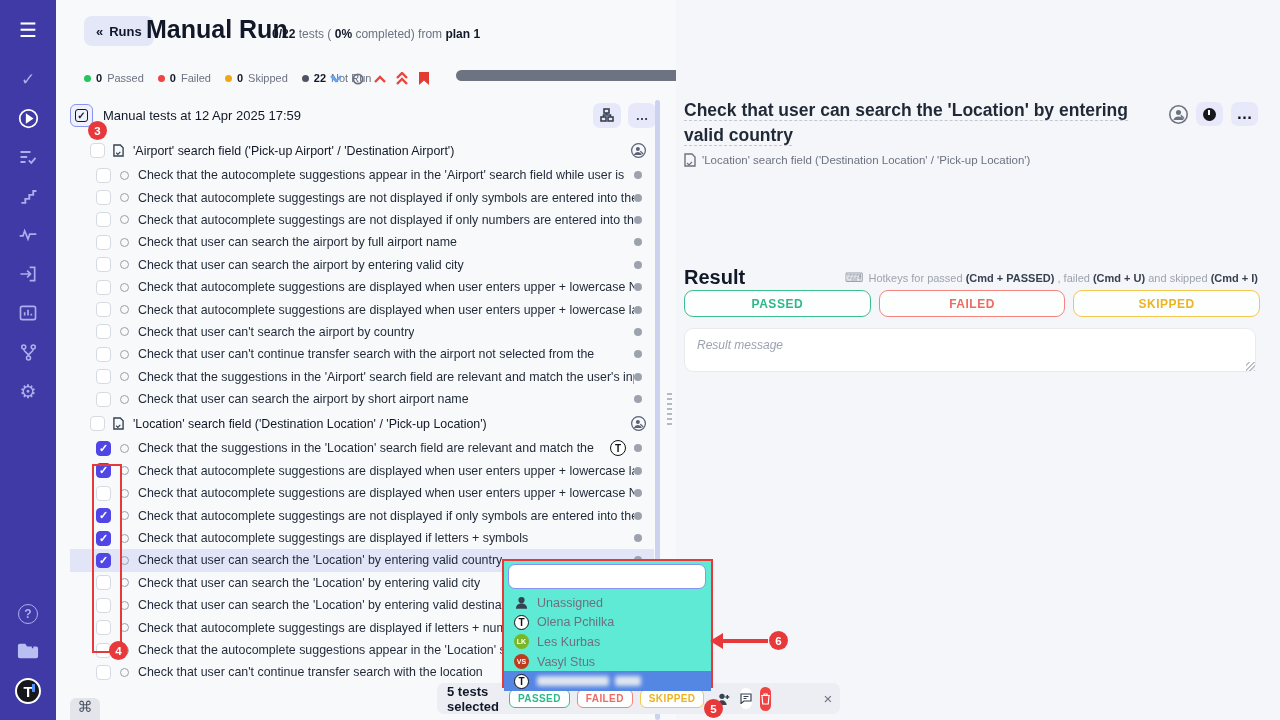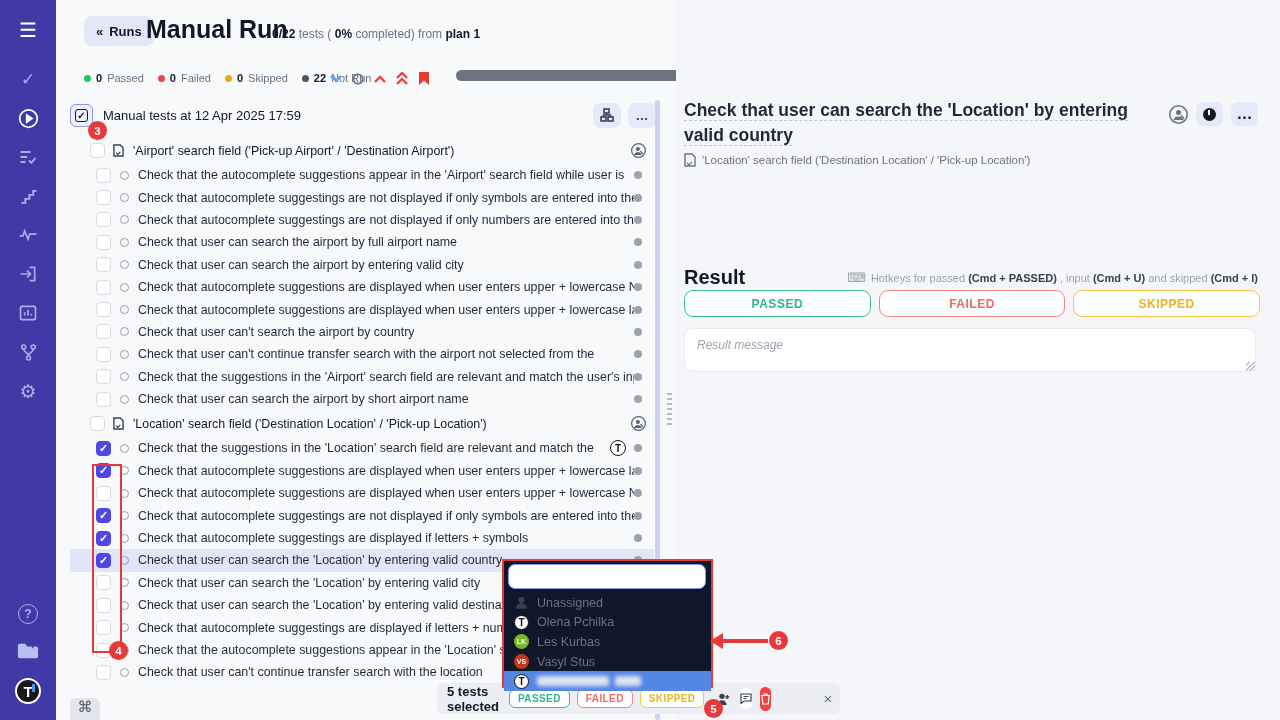--- a/index.html
+++ b/index.html
@@ -91,21 +91,21 @@
   
   .bbar { position:absolute; left:437px; top:683px; width:403px; height:31px; background:#eceef3; border-radius:7px; display:flex; align-items:center; padding:0 10px; gap:8px; }
   .bbar .sel { font-size:13px; font-weight:bold; color:#111827; margin-right:2px; }
   .mini-pill { height:19px; padding:0 8px; background:#fdfefe; border-radius:6px; border:1.4px solid; font-size:10px; font-weight:bold; display:flex; align-items:center; letter-spacing:0.4px; cursor:pointer; font-family:inherit; }
   .bbar .ico-btn { cursor:pointer; display:flex; align-items:center; justify-content:center; }
   .chat-btn { width:22px; height:21px; background:#fff; border-radius:6px; }
   .trash-btn { width:28px; height:24px; background:#ef4444; border-radius:7px; }
   .bbar .close { margin-left:44px; color:#6b7280; font-size:15px; cursor:pointer; }
 
   
-  .dropdown { position:absolute; left:502px; top:559px; width:211px; height:129px; background:#0f172a; border:2.5px solid #e8393a; z-index:30; }
+  .dropdown { position:absolute; left:502px; top:559px; width:211px; height:129px; background:#5eead4; border:2.5px solid #e8393a; z-index:30; }
   .dd-input { position:absolute; left:4px; top:3px; width:198px; height:25px; border:1.5px solid #8a93f0; border-radius:7px; font-family:inherit; font-size:12px; padding:0 8px; outline:none; }
   .dd-items { position:absolute; left:0; top:32px; right:0; }
   .dd-item { height:19.6px; display:flex; align-items:center; gap:8px; padding:0 10px; font-size:12.5px; color:#6b7280; cursor:pointer; }
   .dd-item.sel { background:#5486e4; color:#fff; }
   .dd-av { width:15px; height:15px; border-radius:50%; flex:0 0 auto; display:flex; align-items:center; justify-content:center; color:#fff; font-size:7px; font-weight:bold; }
   .dd-av.logo { background:#fff; border:1.5px solid #111; color:#111; font-size:10px; }
   .redact { display:flex; gap:6px; align-items:center; }
   .redact i { display:block; height:10px; border-radius:2px; background:#dfe5ef; filter:blur(2px); }
 
   
@@ -499,21 +499,21 @@
           <path d="M3 10l2 2 3-3" stroke-width="1.2"></path>
         </svg>
     </span>
     <span>'Location' search field ('Destination Location' / 'Pick-up Location')</span>
   </div>
 
 
   <div class="result-head">Result</div>
   <div class="hotkeys">
     <span style="font-size:13px;">⌨</span>
-    <span id="hotkeys-text"><span>Hotkeys for passed </span><b>(Cmd + PASSED)</b><span> , input </span><b>(Cmd + U)</b><span> and skipped </span><b>(Cmd + I)</b></span>
+    <span id="hotkeys-text"><span>Hotkeys for passed </span><b>(Cmd + PASSED)</b><span> , failed </span><b>(Cmd + U)</b><span> and skipped </span><b>(Cmd + I)</b></span>
   </div>
   <div class="res-btns" id="res-btns">
       <button class="res-btn" style="color: rgb(46, 184, 138); border-color: rgb(60, 191, 143);">PASSED</button>
       <button class="res-btn" style="color: rgb(239, 106, 96); border-color: rgb(244, 132, 124);">FAILED</button>
       <button class="res-btn" style="color: rgb(239, 179, 32); border-color: rgb(243, 200, 75);">SKIPPED</button>
     </div>
   <textarea class="res-msg" placeholder="Result message" style=""></textarea>
   <div class="msg-grip"></div>
 </div>
 

